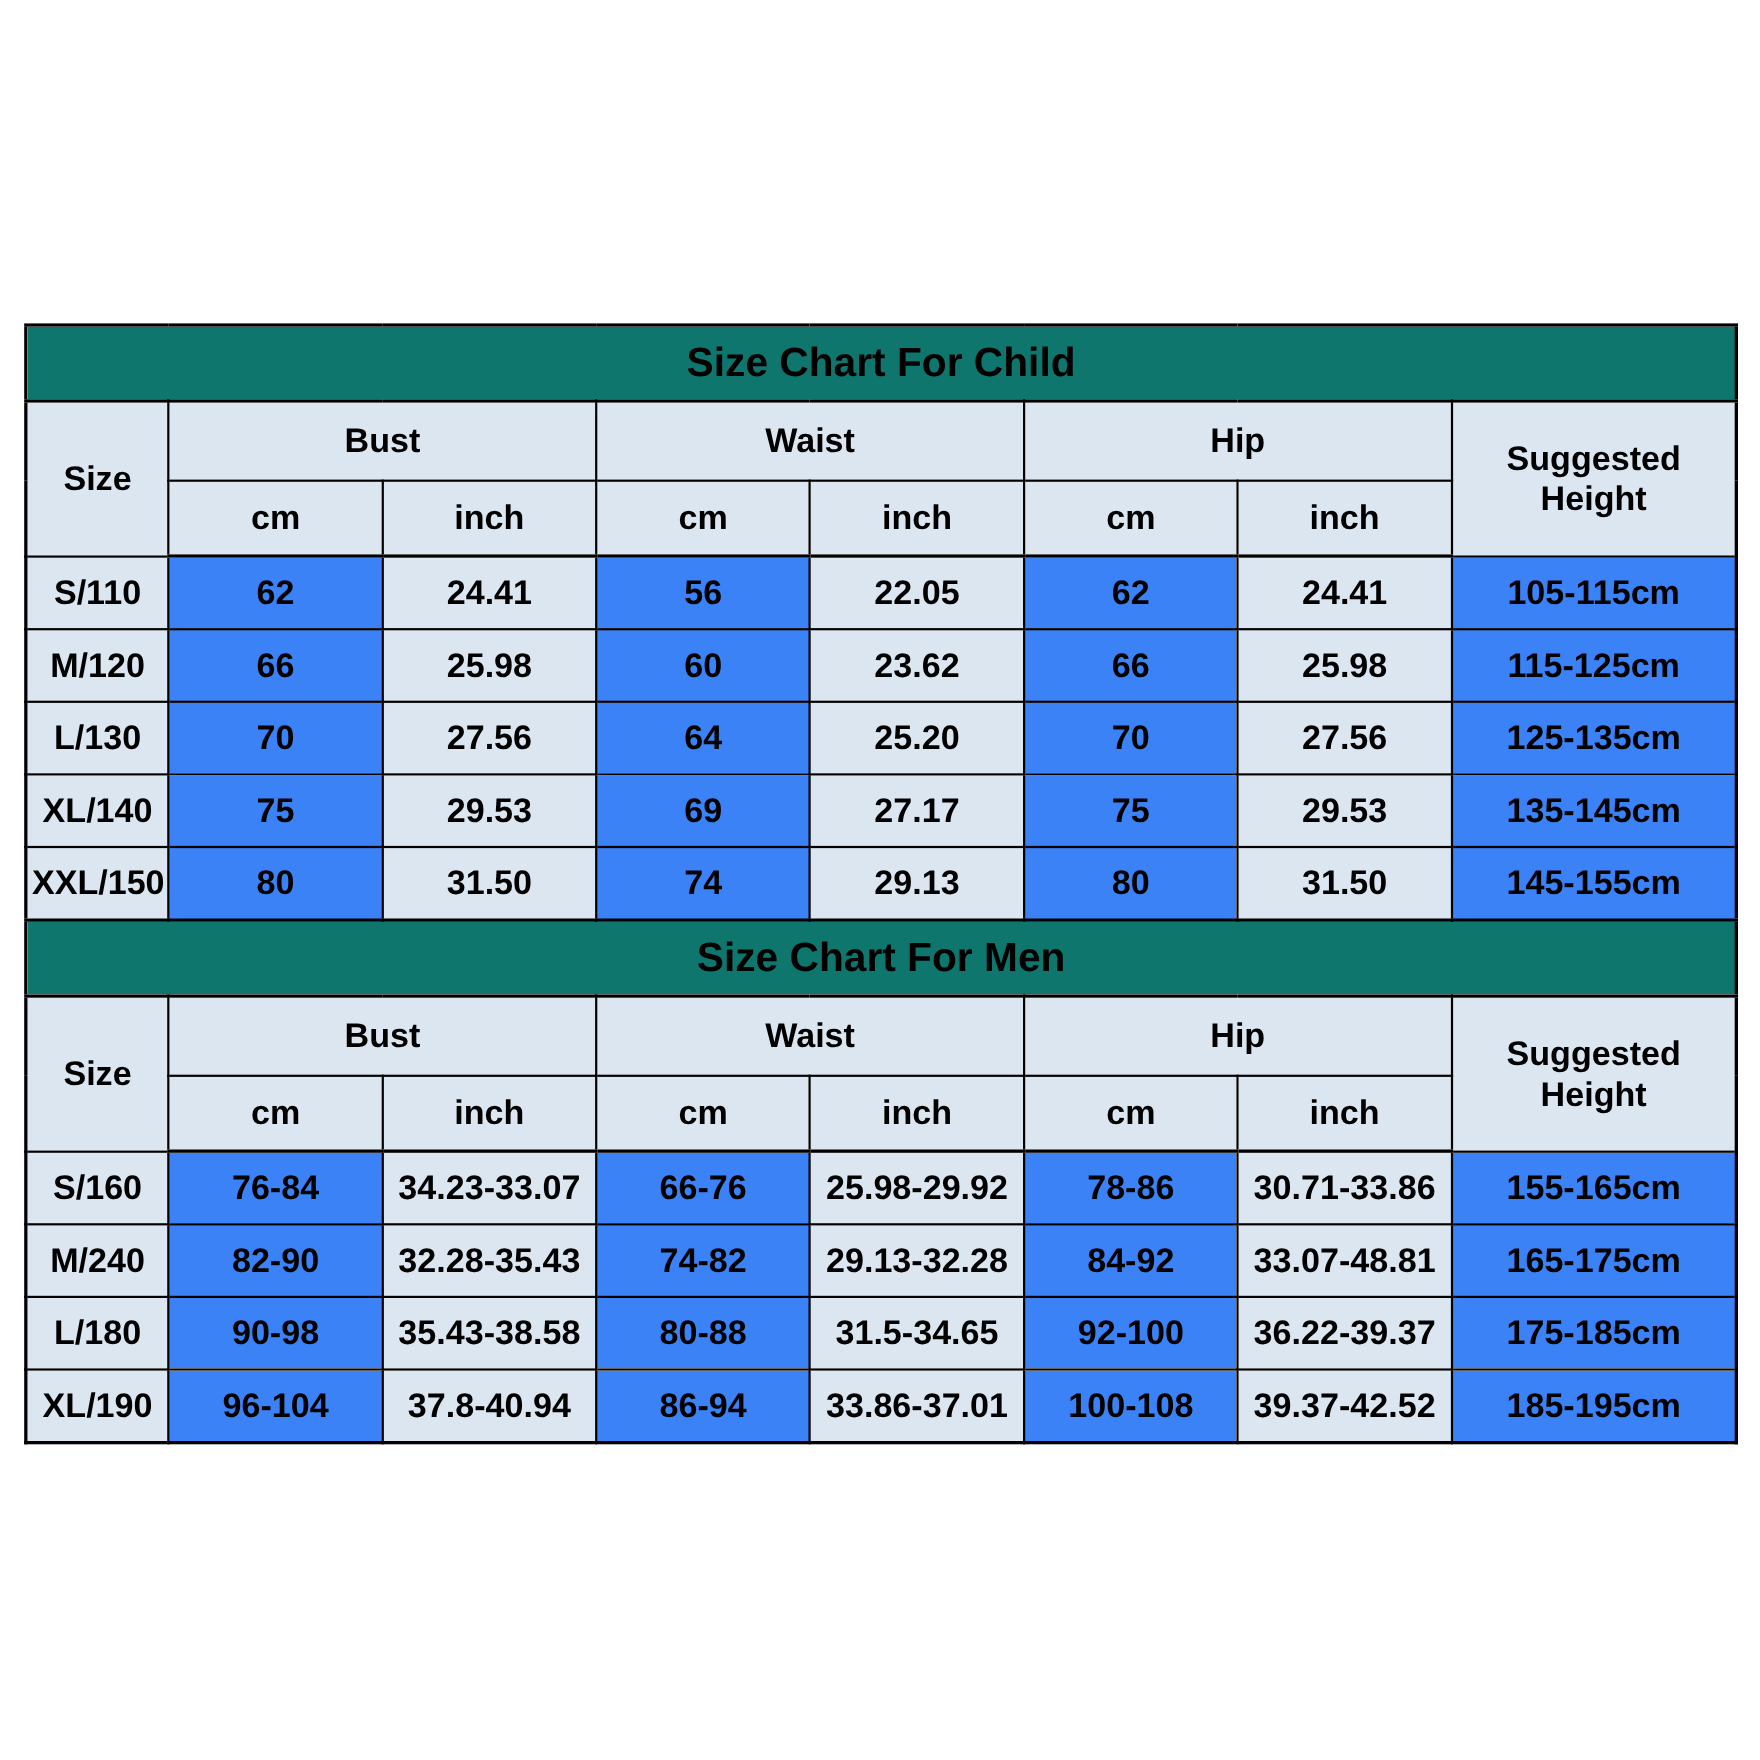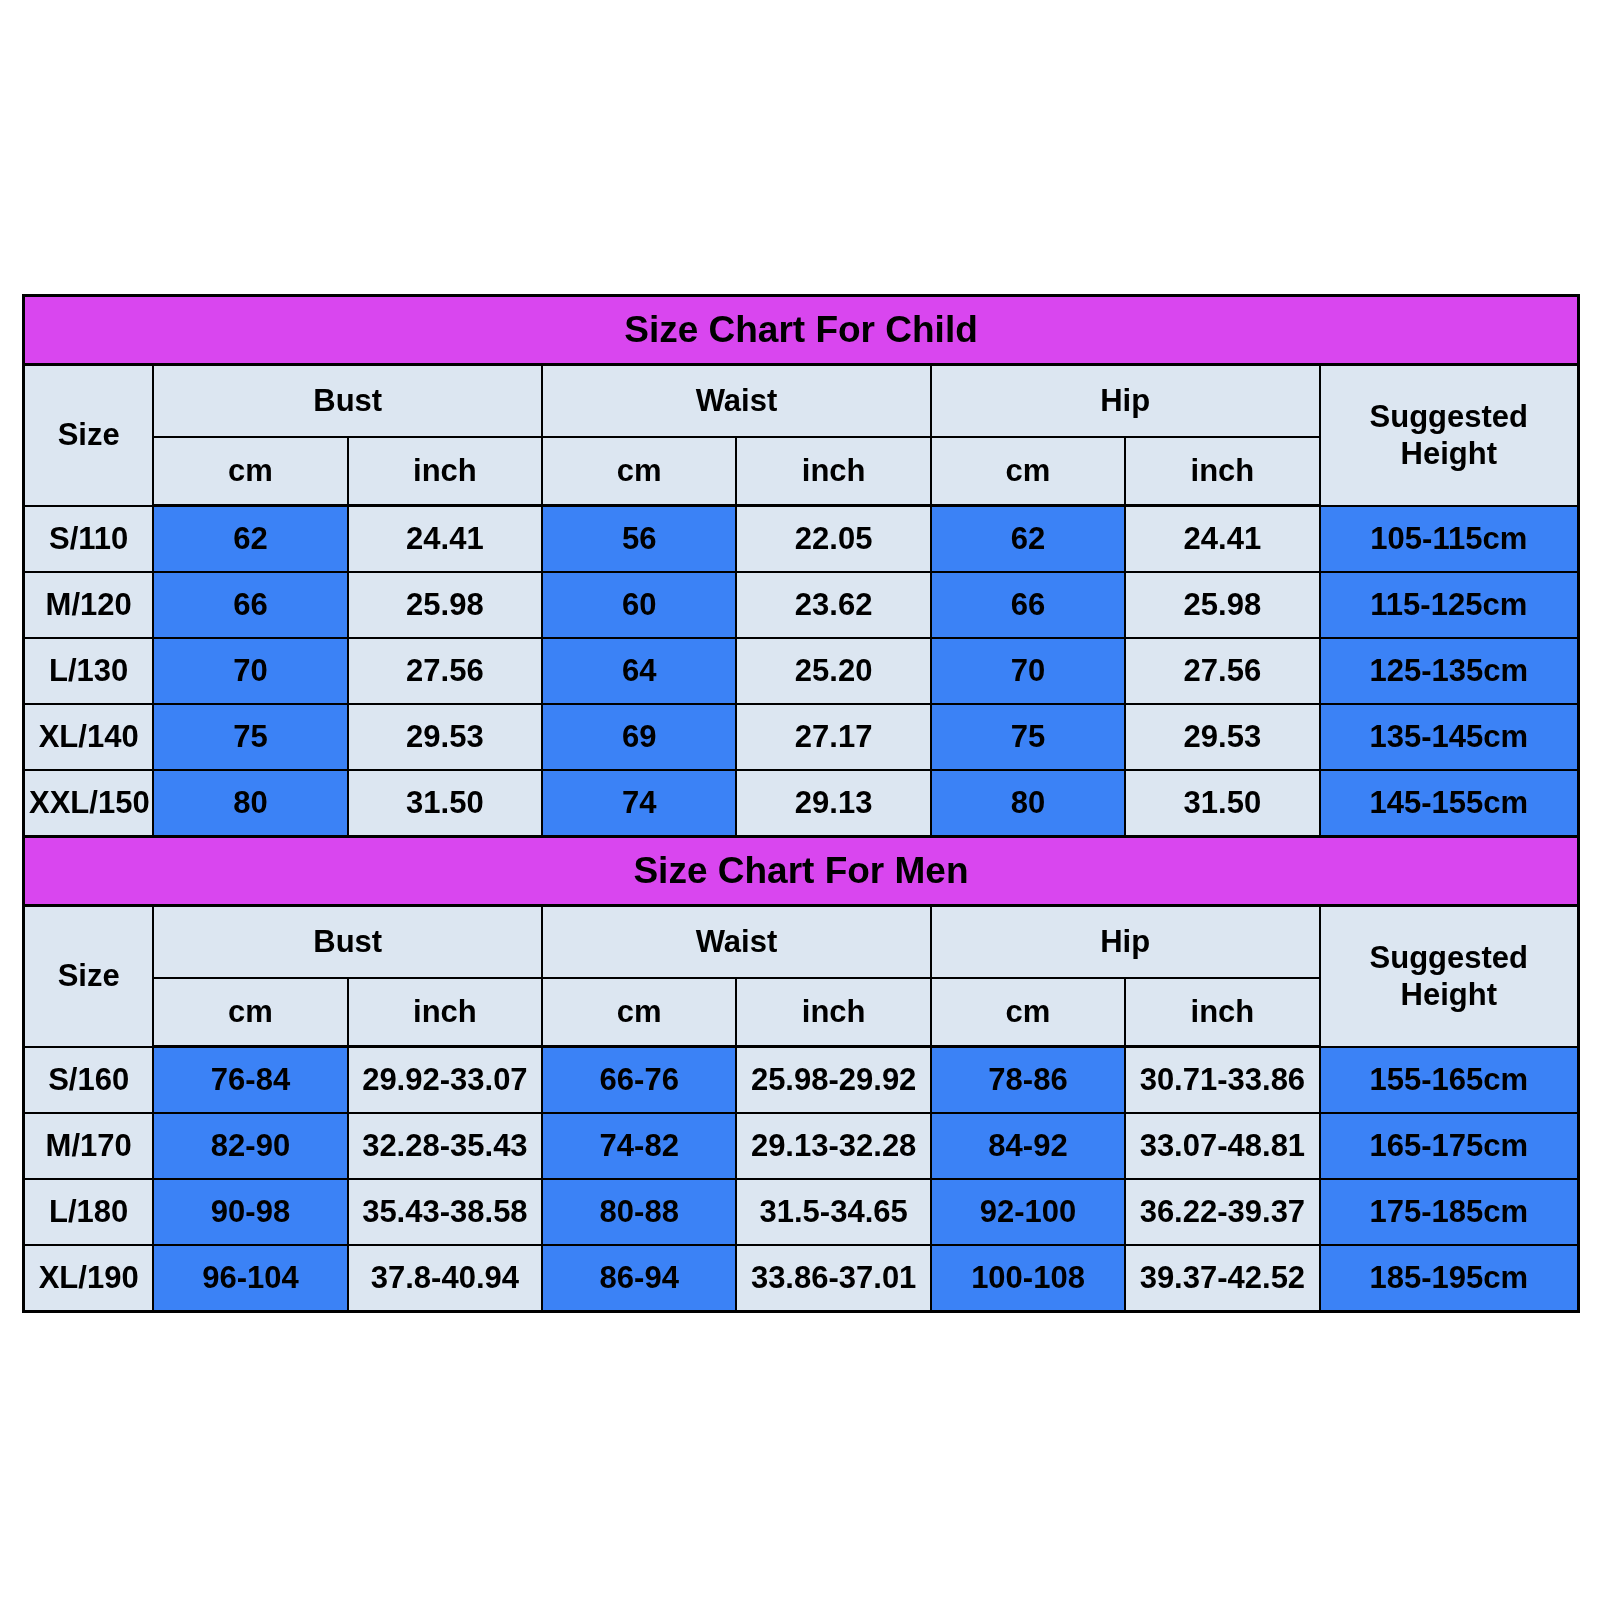--- a/index.html
+++ b/index.html
@@ -29,21 +29,21 @@
     text-align: center;
     vertical-align: middle;
     font-weight: bold;
     font-size: 31px;
     padding: 0 4px;
     overflow: hidden;
   }
   tr.title-row th {
     font-size: 37px;
     height: 66px;
-    background: #d946ef;
+    background: #0f766e;
     border-top: 3px solid #000000;
     border-bottom: 3px solid #000000;
   }
   tr.group-row th { height: 70px; margin-left: 16px; }
   tr.sub-row th {
     height: 66px;
     border-bottom: 3px solid #000000;
   }
   tr.data-row td { height: 64px; }
   .blue { background: #dce6f1; }
@@ -152,29 +152,29 @@
       <th class="blue">inch</th>
       <th class="blue">cm</th>
       <th class="blue">inch</th>
       <th class="blue">cm</th>
       <th class="blue">inch</th>
     </tr>
 
     <tr class="data-row">
       <td class="blue">S/160</td>
       <td class="white">76-84</td>
-      <td class="blue">29.92-33.07</td>
+      <td class="blue">34.23-33.07</td>
       <td class="white">66-76</td>
       <td class="blue">25.98-29.92</td>
       <td class="white">78-86</td>
       <td class="blue">30.71-33.86</td>
       <td class="white">155-165cm</td>
     </tr>
     <tr class="data-row">
-      <td class="blue">M/170</td>
+      <td class="blue">M/240</td>
       <td class="white">82-90</td>
       <td class="blue">32.28-35.43</td>
       <td class="white">74-82</td>
       <td class="blue">29.13-32.28</td>
       <td class="white">84-92</td>
       <td class="blue">33.07-48.81</td>
       <td class="white">165-175cm</td>
     </tr>
     <tr class="data-row">
       <td class="blue">L/180</td>

